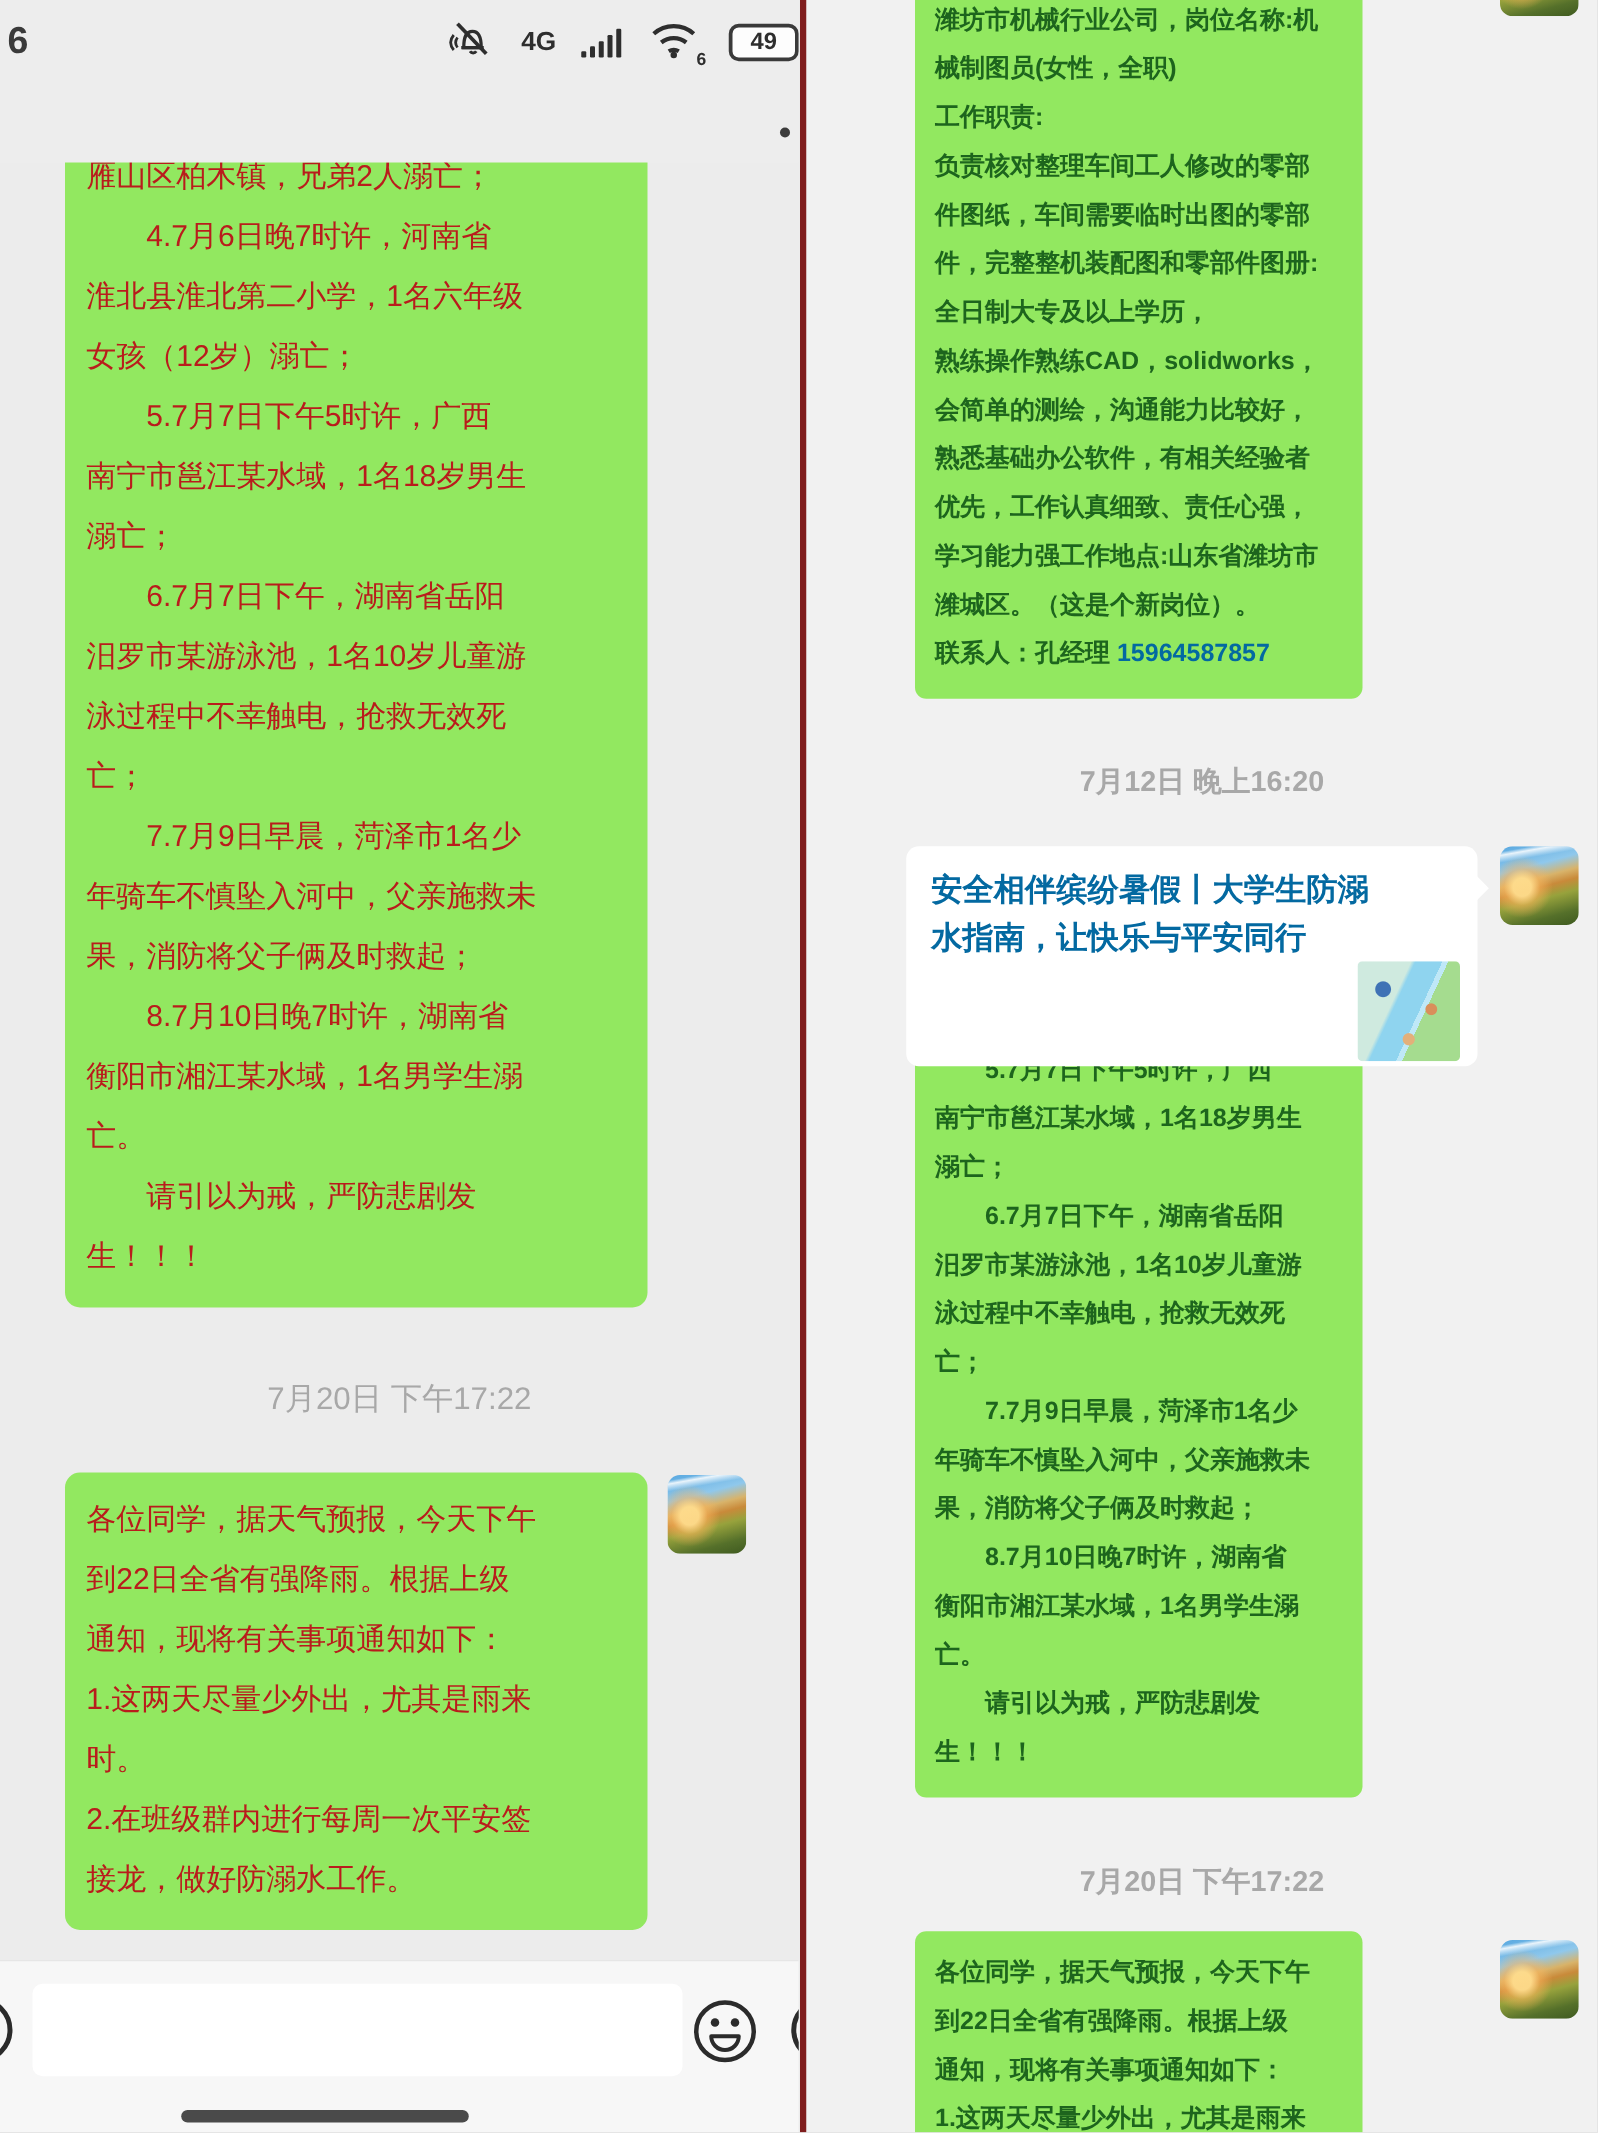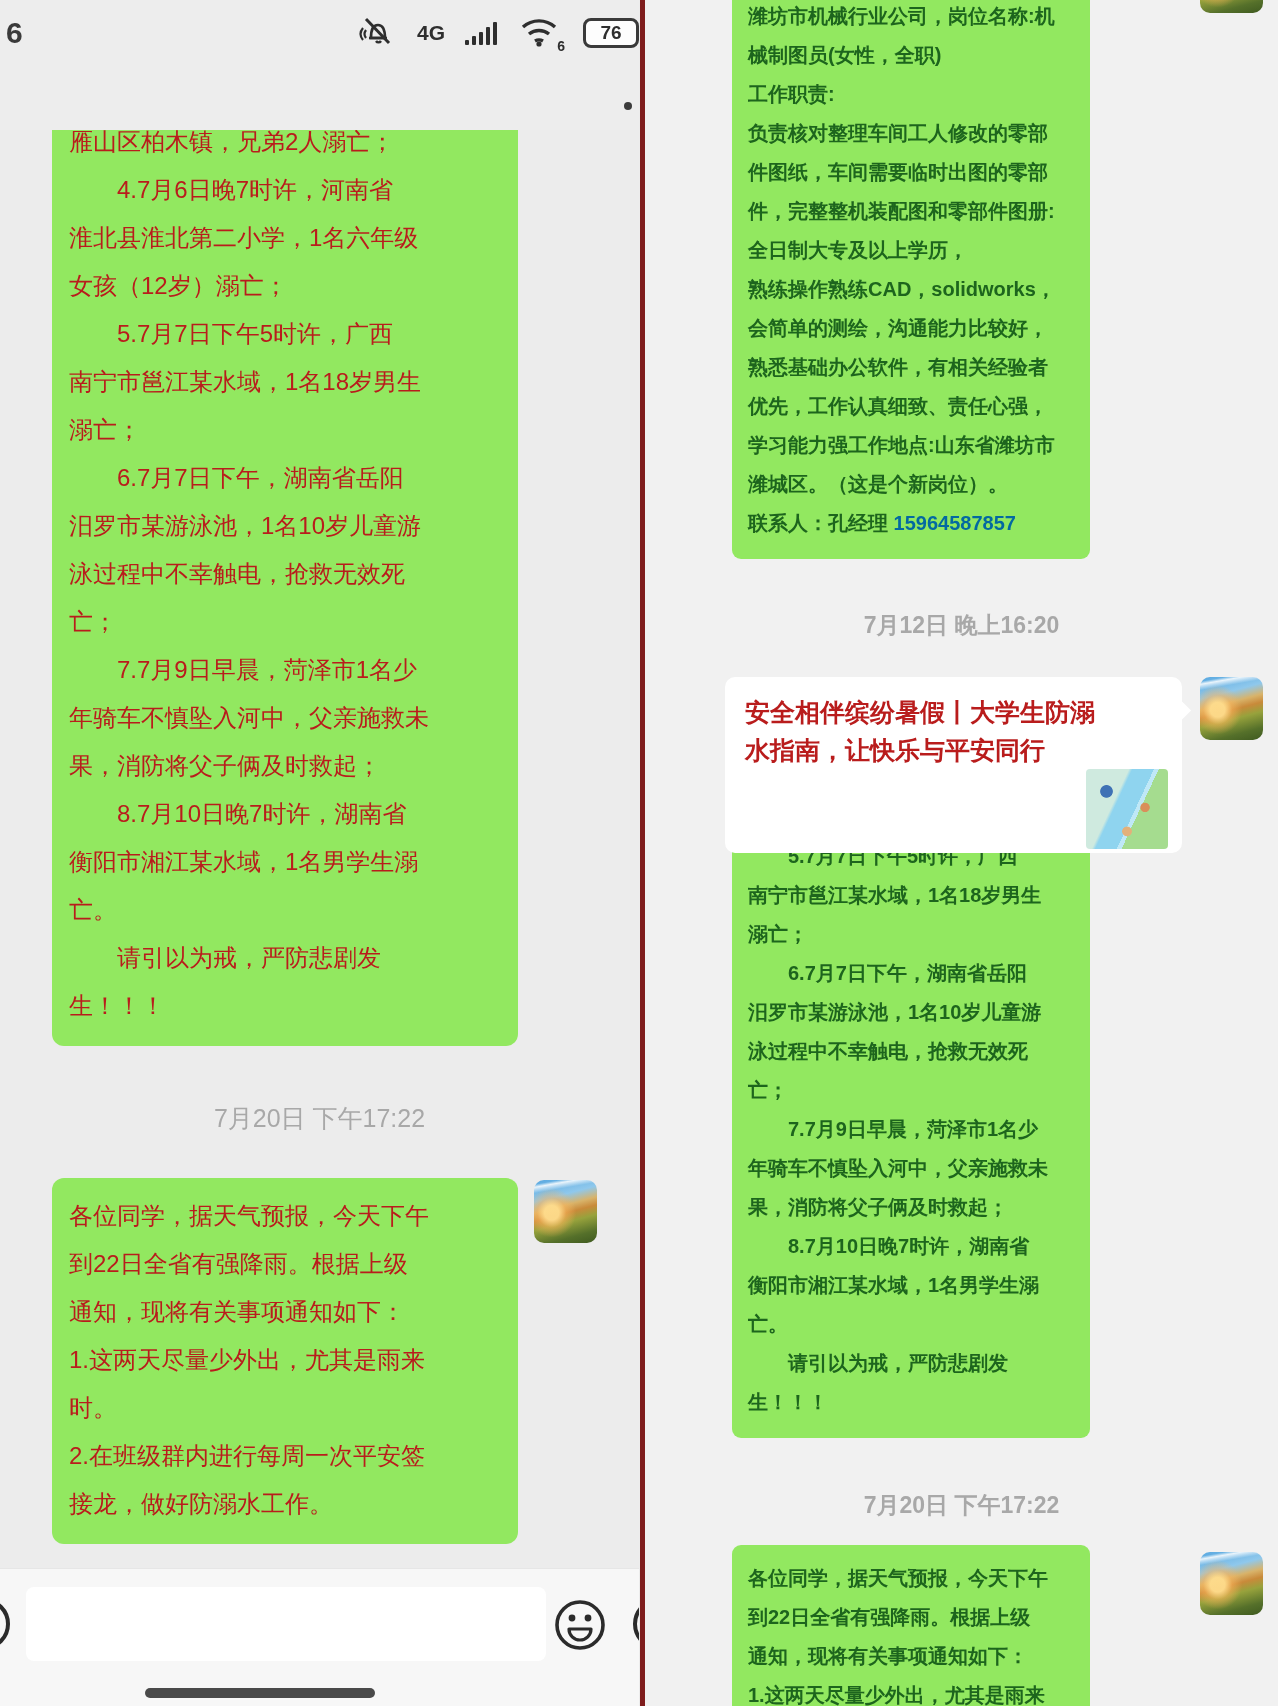--- a/index.html
+++ b/index.html
@@ -34,21 +34,21 @@
   .inputfield{position:absolute;left:26px;top:18px;width:520px;height:74px;background:#fff;border-radius:8px;}
   .circ-ico{position:absolute;width:52px;height:52px;border-radius:50%;border:4px solid #2b2b2b;background:transparent;}
   .homebar{position:absolute;left:145px;top:1688px;width:230px;height:10px;border-radius:5px;background:#4a4a4a;z-index:13;}
 
   
   .r .bubble{font-size:20px;line-height:39px;padding:14px 16px 16px 16px;border-radius:9px;color:#1d651d;}
   .r .ts{font-size:23px;color:#a8a8a8;}
   .linkphone{color:#0369a1;}
   .card{position:absolute;background:#ffffff;border-radius:10px;z-index:5;}
   .card .tail{position:absolute;width:15px;height:15px;background:#fff;transform:rotate(45deg);right:-6px;top:26px;}
-  .cardtitle{position:absolute;left:20px;top:16px;width:400px;font-size:25px;line-height:38px;color:#b91c1c;white-space:pre-wrap;}
+  .cardtitle{position:absolute;left:20px;top:16px;width:400px;font-size:25px;line-height:38px;color:#0369a1;white-space:pre-wrap;}
   .thumb{position:absolute;right:14px;bottom:4px;width:82px;height:80px;border-radius:4px;
     background:
       radial-gradient(circle at 25% 28%,#3f72b5 0 7%,rgba(0,0,0,0) 8%),
       radial-gradient(circle at 72% 48%,#d98f5a 0 6%,rgba(0,0,0,0) 7%),
       radial-gradient(circle at 50% 78%,#e3b07a 0 6%,rgba(0,0,0,0) 7%),
       linear-gradient(115deg,#cfeadf 0 36%,#8fd4ef 39% 57%,#bfe8f7 57% 61%,#a5dc8f 61% 100%);}
   .sliver{position:absolute;overflow:hidden;}
 </style>
 </head>
 <body>
@@ -111,21 +111,21 @@
         <span style="position:relative;">
           <svg width="46" height="34" viewBox="0 0 46 34">
             <path d="M6 13 a24 24 0 0 1 32 0" fill="none" stroke="#2e2e2e" stroke-width="3.4"></path>
             <path d="M12 20 a16 16 0 0 1 20 0" fill="none" stroke="#2e2e2e" stroke-width="3.4"></path>
             <path d="M18 27 a8 8 0 0 1 8 0" fill="none" stroke="#2e2e2e" stroke-width="3.4"></path>
             <circle cx="22" cy="30" r="2.6" fill="#2e2e2e"></circle>
           </svg>
           <span style="position:absolute;right:-2px;bottom:-2px;font-size:14px;font-weight:700;color:#2e2e2e;">6</span>
         </span>
         <span class="batt">
-          <span>76</span>
+          <span>49</span>
         </span>
       </div>
       <div class="titledot"></div>
     </div>
 
     <div class="inputbar">
       <span class="circ-ico" style="left:-42px;top:29px;"></span>
       <div class="inputfield"></div>
       <span style="position:absolute;left:553px;top:29px;">
         <svg width="54" height="54" viewBox="-27 -27 54 54">

